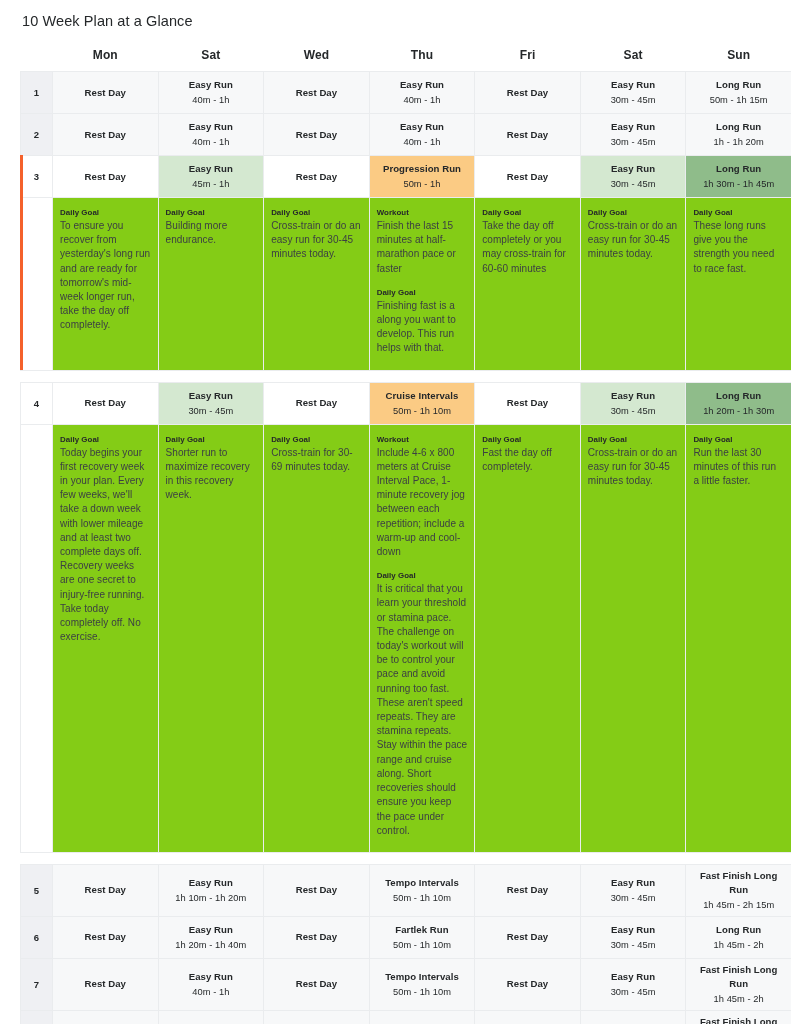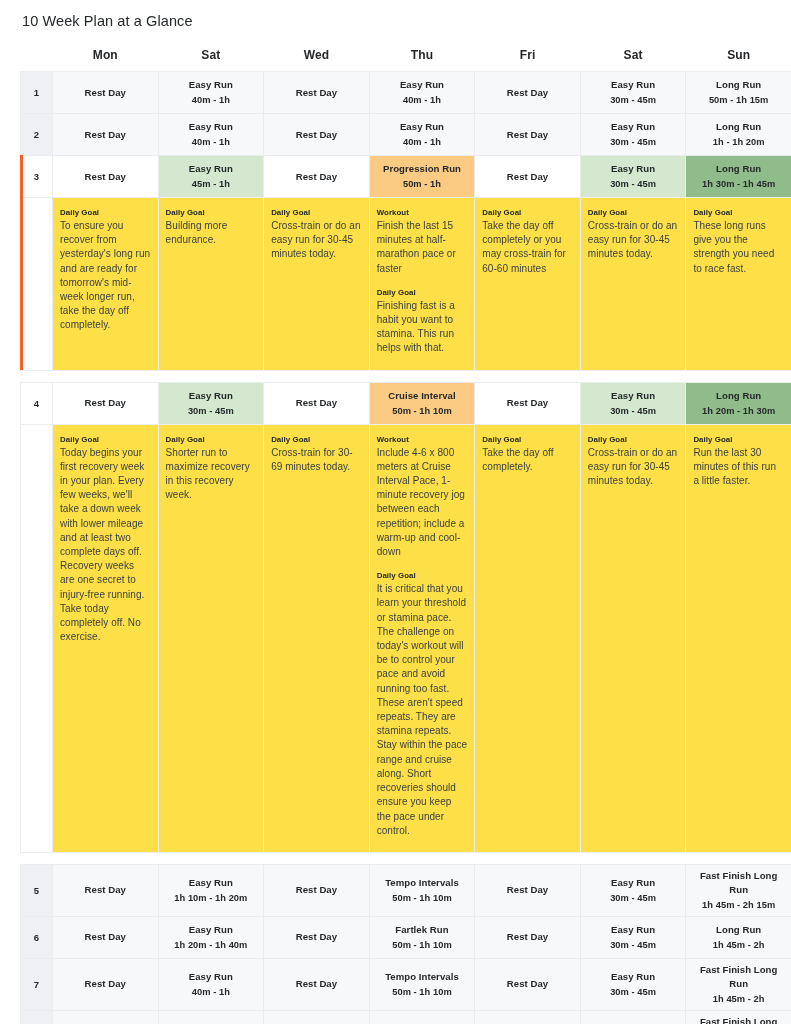--- a/index.html
+++ b/index.html
@@ -74,39 +74,39 @@
 
   .act-name {
     font-size: 9.6px;
     font-weight: 700;
     line-height: 14px;
     color: #25282a;
     letter-spacing: .05px;
   }
   .act-dur {
     font-size: 9.3px;
-    font-weight: 700;
+    font-weight: 400;
     line-height: 14px;
     color: #25282a;
     margin-top: 1px;
     letter-spacing: .05px;
   }
 
   td.tone-green-light { background: #d4e8d0 !important; }
   td.tone-green-dark  { background: #8fbc8a !important; }
   td.tone-orange      { background: #fbcb84 !important; }
   td.tone-plain       { background: #ffffff !important; }
 
   
   tr.detail-row td {
     border: 1px solid #eaecee;
     border-top: none;
     vertical-align: top;
     padding: 9px 7px 14px 7px;
-    background: #fde047;
+    background: #84cc16;
   }
   tr.detail-row td.week-cell {
     background: #ffffff;
     border-left: 1px solid #eaecee;
     position: relative;
     padding: 0;
   }
   tr.detail-row.marked td.week-cell::before {
     content: "";
     position: absolute;
@@ -269,21 +269,21 @@
               <div class="note-text">Cross-train or do an easy run for 30-45 minutes today.</div>
             </div>
           </td>
           <td>
             <div class="note-block">
               <div class="note-label">Workout</div>
               <div class="note-text">Finish the last 15 minutes at half-marathon pace or faster</div>
             </div>
             <div class="note-block">
               <div class="note-label">Daily Goal</div>
-              <div class="note-text">Finishing fast is a habit you want to stamina. This run helps with that.</div>
+              <div class="note-text">Finishing fast is a along you want to develop. This run helps with that.</div>
             </div>
           </td>
           <td>
             <div class="note-block">
               <div class="note-label">Daily Goal</div>
               <div class="note-text">Take the day off completely or you may cross-train for 60-60 minutes</div>
             </div>
           </td>
           <td>
             <div class="note-block">
@@ -307,21 +307,21 @@
             <div class="act-name">Rest Day</div>
           </td>
           <td class="tone-green-light">
             <div class="act-name">Easy Run</div>
             <div class="act-dur">30m - 45m</div>
           </td>
           <td class="tone-plain">
             <div class="act-name">Rest Day</div>
           </td>
           <td class="tone-orange">
-            <div class="act-name">Cruise Interval</div>
+            <div class="act-name">Cruise Intervals</div>
             <div class="act-dur">50m - 1h 10m</div>
           </td>
           <td class="tone-plain">
             <div class="act-name">Rest Day</div>
           </td>
           <td class="tone-green-light">
             <div class="act-name">Easy Run</div>
             <div class="act-dur">30m - 45m</div>
           </td>
           <td class="tone-green-dark">
@@ -355,21 +355,21 @@
               <div class="note-text">Include 4-6 x 800 meters at Cruise Interval Pace, 1-minute recovery jog between each repetition; include a warm-up and cool-down</div>
             </div>
             <div class="note-block">
               <div class="note-label">Daily Goal</div>
               <div class="note-text">It is critical that you learn your threshold or stamina pace. The challenge on today's workout will be to control your pace and avoid running too fast. These aren't speed repeats. They are stamina repeats. Stay within the pace range and cruise along. Short recoveries should ensure you keep the pace under control.</div>
             </div>
           </td>
           <td>
             <div class="note-block">
               <div class="note-label">Daily Goal</div>
-              <div class="note-text">Take the day off completely.</div>
+              <div class="note-text">Fast the day off completely.</div>
             </div>
           </td>
           <td>
             <div class="note-block">
               <div class="note-label">Daily Goal</div>
               <div class="note-text">Cross-train or do an easy run for 30-45 minutes today.</div>
             </div>
           </td>
           <td>
             <div class="note-block">

